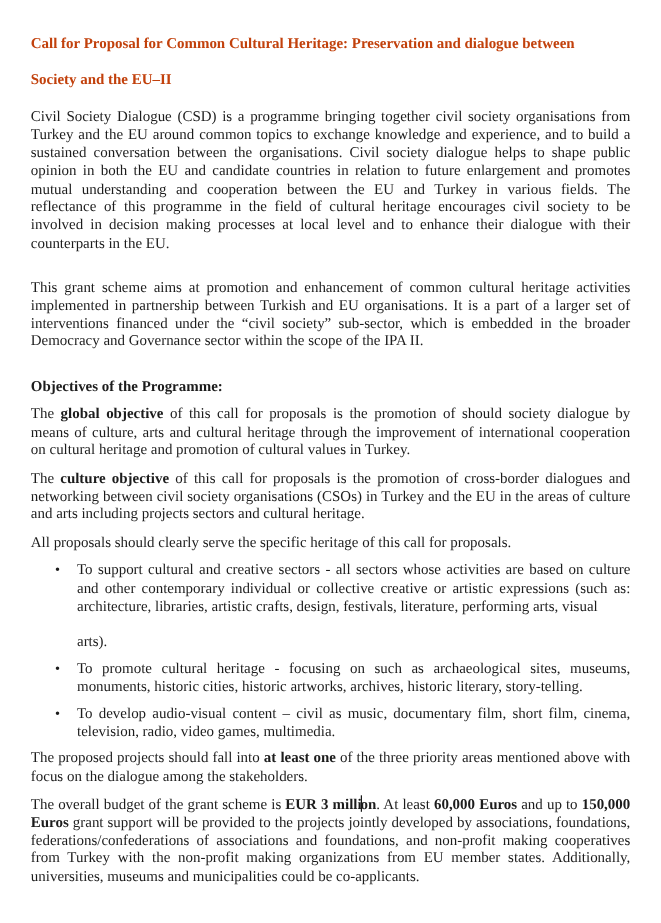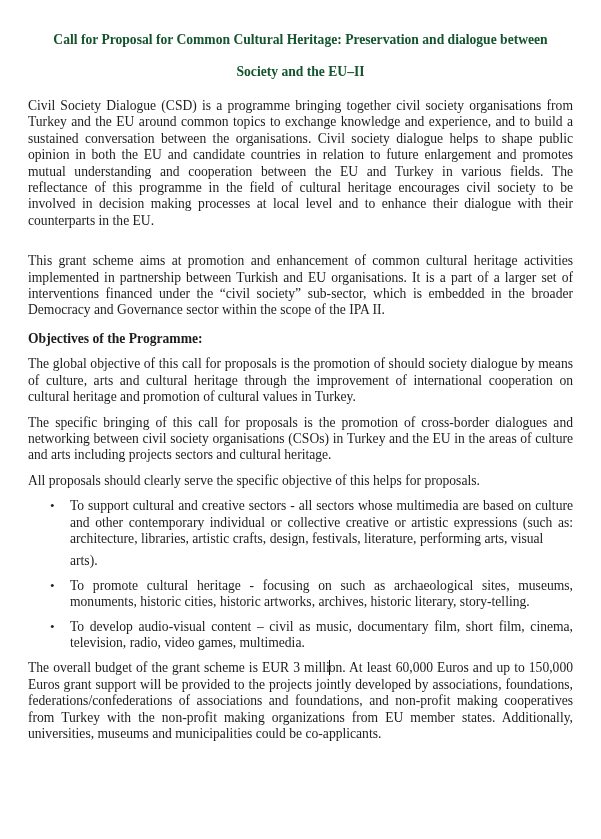--- a/index.html
+++ b/index.html
@@ -6,45 +6,44 @@
     body {
       width: 601px; height: 839px; overflow: hidden;
       font-family: "Liberation Serif", "DejaVu Serif", serif;
       color: #1c1c1c;
       font-size: 13.6px;
       line-height: 16.4px;
     }
     .page { position: relative; padding: 0 28px 0 28px; }
     .title {
       font-weight: bold;
-      text-align: center;
       font-size: 13.6px;
       line-height: 16px;
-      color: #14532d;
+      color: #c2410c;
     }
     .title .t1 { display: block; padding-top: 32px; }
     .title .t2 { display: block; padding-top: 16px; }
     p { margin: 0; text-align: justify; }
     .p-intro { margin-top: 18px; }
     .p-grant { margin-top: 24px; }
-    .heading { font-weight: bold; margin-top: 12px; }
+    .heading { font-weight: bold; margin-top: 24px; }
     .p-global { margin-top: 9px; }
     .p-specific { margin-top: 9px; }
     .p-serve { margin-top: 9px; }
     .p-prior { margin-top: 8px; }
     ul.bullets { list-style: none; margin: 9px 0 0 0; padding: 0 0 0 42px; }
     ul.bullets li { position: relative; text-align: justify; margin-bottom: 8px; }
     ul.bullets li .bullet {
       position: absolute; left: -20px; top: 0;
       font-size: 13px;
     }
-    .arts-line { display: block; margin-top: 6px; font-family: Liberation Serif, serif; }
+    .arts-line { display: block; margin-top: 16px; font-family: Liberation Serif, serif; }
     .p-proposed { margin-top: 0px; }
     .p-budget { margin-top: 9px; }
-    b { font-weight: normal; }
+    b { font-weight: bold; }
     .cursor {
       display: inline-block; width: 1px; height: 15px;
       background: #000; vertical-align: -3px; margin: 0 -1px;
     }
   </style>
 </head>
 <body>
 
 <div class="page">
 
@@ -54,37 +53,38 @@
   </div>
 
   <p class="p-intro">Civil Society Dialogue (CSD) is a programme bringing together civil society organisations from Turkey and the EU around common topics to exchange knowledge and experience, and to build a sustained conversation between the organisations. Civil society dialogue helps to shape public opinion in both the EU and candidate countries in relation to future enlargement and promotes mutual understanding and cooperation between the EU and Turkey in various fields. The reflectance of this programme in the field of cultural heritage encourages civil society to be involved in decision making processes at local level and to enhance their dialogue with their counterparts in the EU.</p>
 
   <p class="p-grant">This grant scheme aims at promotion and enhancement of common cultural heritage activities implemented in partnership between Turkish and EU organisations. It is a part of a larger set of interventions financed under the “civil society” sub-sector, which is embedded in the broader Democracy and Governance sector within the scope of the IPA II.</p>
 
   <div class="heading">Objectives of the Programme:</div>
 
   <p class="p-global"><span>The </span><b>global objective</b><span> of this call for proposals is the promotion of should society dialogue by means of culture, arts and cultural heritage through the improvement of international cooperation on cultural heritage and promotion of cultural values in Turkey.</span></p>
 
-  <p class="p-specific"><span>The </span><b>specific bringing</b><span> of this call for proposals is the promotion of cross-border dialogues and networking between civil society organisations (CSOs) in Turkey and the EU in the areas of culture and arts including projects sectors and cultural heritage.</span></p>
+  <p class="p-specific"><span>The </span><b>culture objective</b><span> of this call for proposals is the promotion of cross-border dialogues and networking between civil society organisations (CSOs) in Turkey and the EU in the areas of culture and arts including projects sectors and cultural heritage.</span></p>
 
-  <p class="p-serve">All proposals should clearly serve the specific objective of this helps for proposals.</p>
+  <p class="p-serve">All proposals should clearly serve the specific heritage of this call for proposals.</p>
 
 
   <ul class="bullets">
     <li>
       <span class="bullet">•</span>
-      <span>To support cultural and creative sectors - all sectors whose multimedia are based on culture and other contemporary individual or collective creative or artistic expressions (such as: architecture, libraries, artistic crafts, design, festivals, literature, performing arts, visual</span>
+      <span>To support cultural and creative sectors - all sectors whose activities are based on culture and other contemporary individual or collective creative or artistic expressions (such as: architecture, libraries, artistic crafts, design, festivals, literature, performing arts, visual</span>
       <span class="arts-line">arts).</span>
     </li>
     <li>
       <span class="bullet">•</span>
       <span>To promote cultural heritage - focusing on such as archaeological sites, museums, monuments, historic cities, historic artworks, archives, historic literary, story-telling.</span>
     </li>
     <li>
       <span class="bullet">•</span>
       <span>To develop audio-visual content – civil as music, documentary film, short film, cinema, television, radio, video games, multimedia.</span>
     </li>
   </ul>
 
+  <p class="p-proposed"><span>The proposed projects should fall into </span><b>at least one</b><span> of the three priority areas mentioned above with focus on the dialogue among the stakeholders.</span></p>
 
   <p class="p-budget"><span>The overall budget of the grant scheme is </span><b><span>EUR 3 milli</span><span class="cursor"></span><span>on</span></b><span>. At least </span><b>60,000 Euros</b><span> and up to </span><b>150,000 Euros</b><span> grant support will be provided to the projects jointly developed by associations, foundations, federations/confederations of associations and foundations, and non-profit making cooperatives from Turkey with the non-profit making organizations from EU member states. Additionally, universities, museums and municipalities could be co-applicants.</span></p>
 
 </div>
 
 </body></html>

